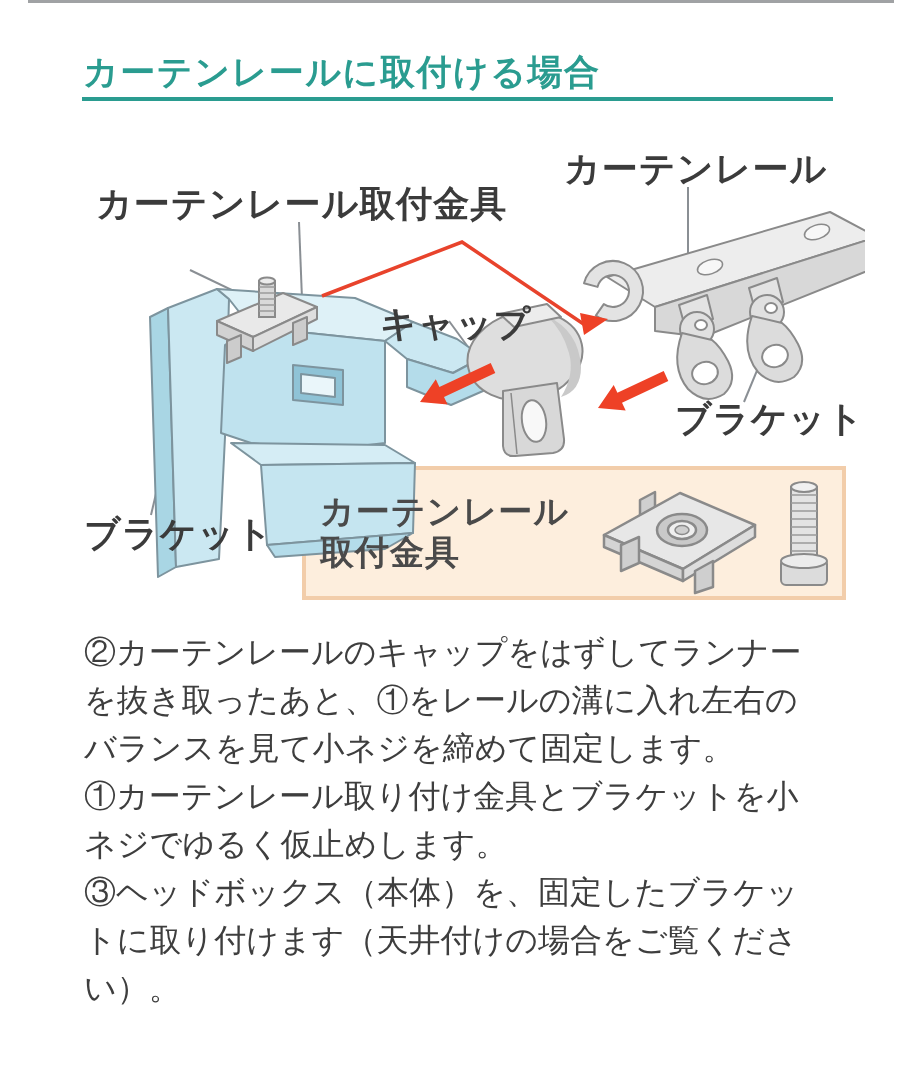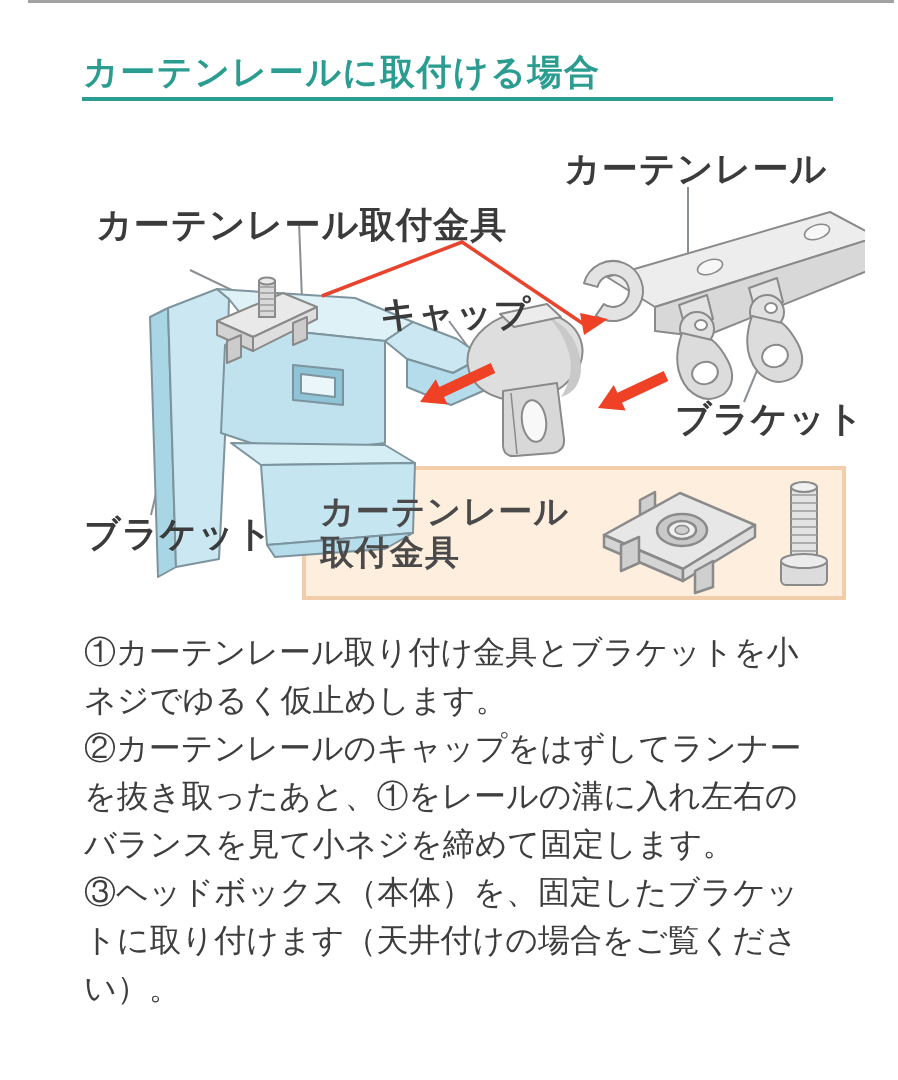--- a/index.html
+++ b/index.html
@@ -4,24 +4,24 @@
 <style>
   html,body{margin:0;padding:0;background:#ffffff;}
   .page{position:relative;width:898px;height:1080px;background:#ffffff;overflow:hidden;
         font-family:"Liberation Sans",sans-serif;padding-left:28px;}
   .top-edge{position:absolute;left:28px;top:0;width:866px;height:3px;background:#8f9294;opacity:.85;}
   .title{position:absolute;left:83px;top:49px;margin:0;font-size:35px;font-weight:700;
          letter-spacing:1.5px;color:#2a9c90;white-space:nowrap;}
   .title-rule{position:absolute;left:82px;top:97px;width:751px;height:4px;background:#2a9c90;}
   .diagram{position:absolute;left:55px;top:115px;width:810px;height:500px;}
   .lbl{position:absolute;font-size:36px;font-weight:600;color:#3b3b3b;letter-spacing:1px;white-space:nowrap;}
-  .lbl-mounting{left:96px;top:180px;margin-top:21px;}
+  .lbl-mounting{left:96px;top:180px;}
   .lbl-rail{left:564px;top:145px;}
   .lbl-screw{left:78px;top:244px;}
-  .lbl-cap{left:380px;top:290px;}
+  .lbl-cap{left:380px;top:300px;}
   .lbl-runner{left:675px;top:395px;}
   .lbl-bracket{left:84px;top:510px;text-align:center;}
   .panel-text{position:absolute;left:320px;top:491px;font-size:34px;font-weight:600;
               line-height:41px;color:#4a4a4a;letter-spacing:1px;}
   .steps{position:absolute;left:84px;top:628px;width:728px;font-size:32px;line-height:48px;
          color:#3e3e3e;}
   .steps p{margin:0;}
 </style>
 </head>
 <body>
@@ -152,18 +152,18 @@
   <div class="lbl lbl-cap">キャップ</div>
   <div class="lbl lbl-runner">ブラケット</div>
   <div class="lbl lbl-bracket">ブラケット</div>
 
   <div class="panel-text">
     <div>カーテンレール</div>
     <div>取付金具</div>
   </div>
 
   <div class="steps">
+    <p>②カーテンレールのキャップをはずしてランナーを抜き取ったあと、①をレールの溝に入れ左右のバランスを見て小ネジを締めて固定します。</p>
     <p>①カーテンレール取り付け金具とブラケットを小ネジでゆるく仮止めします。</p>
-    <p>②カーテンレールのキャップをはずしてランナーを抜き取ったあと、①をレールの溝に入れ左右のバランスを見て小ネジを締めて固定します。</p>
     <p>③ヘッドボックス（本体）を、固定したブラケットに取り付けます（天井付けの場合をご覧ください）。</p>
   </div>
 
 </div>
 
 </body></html>

